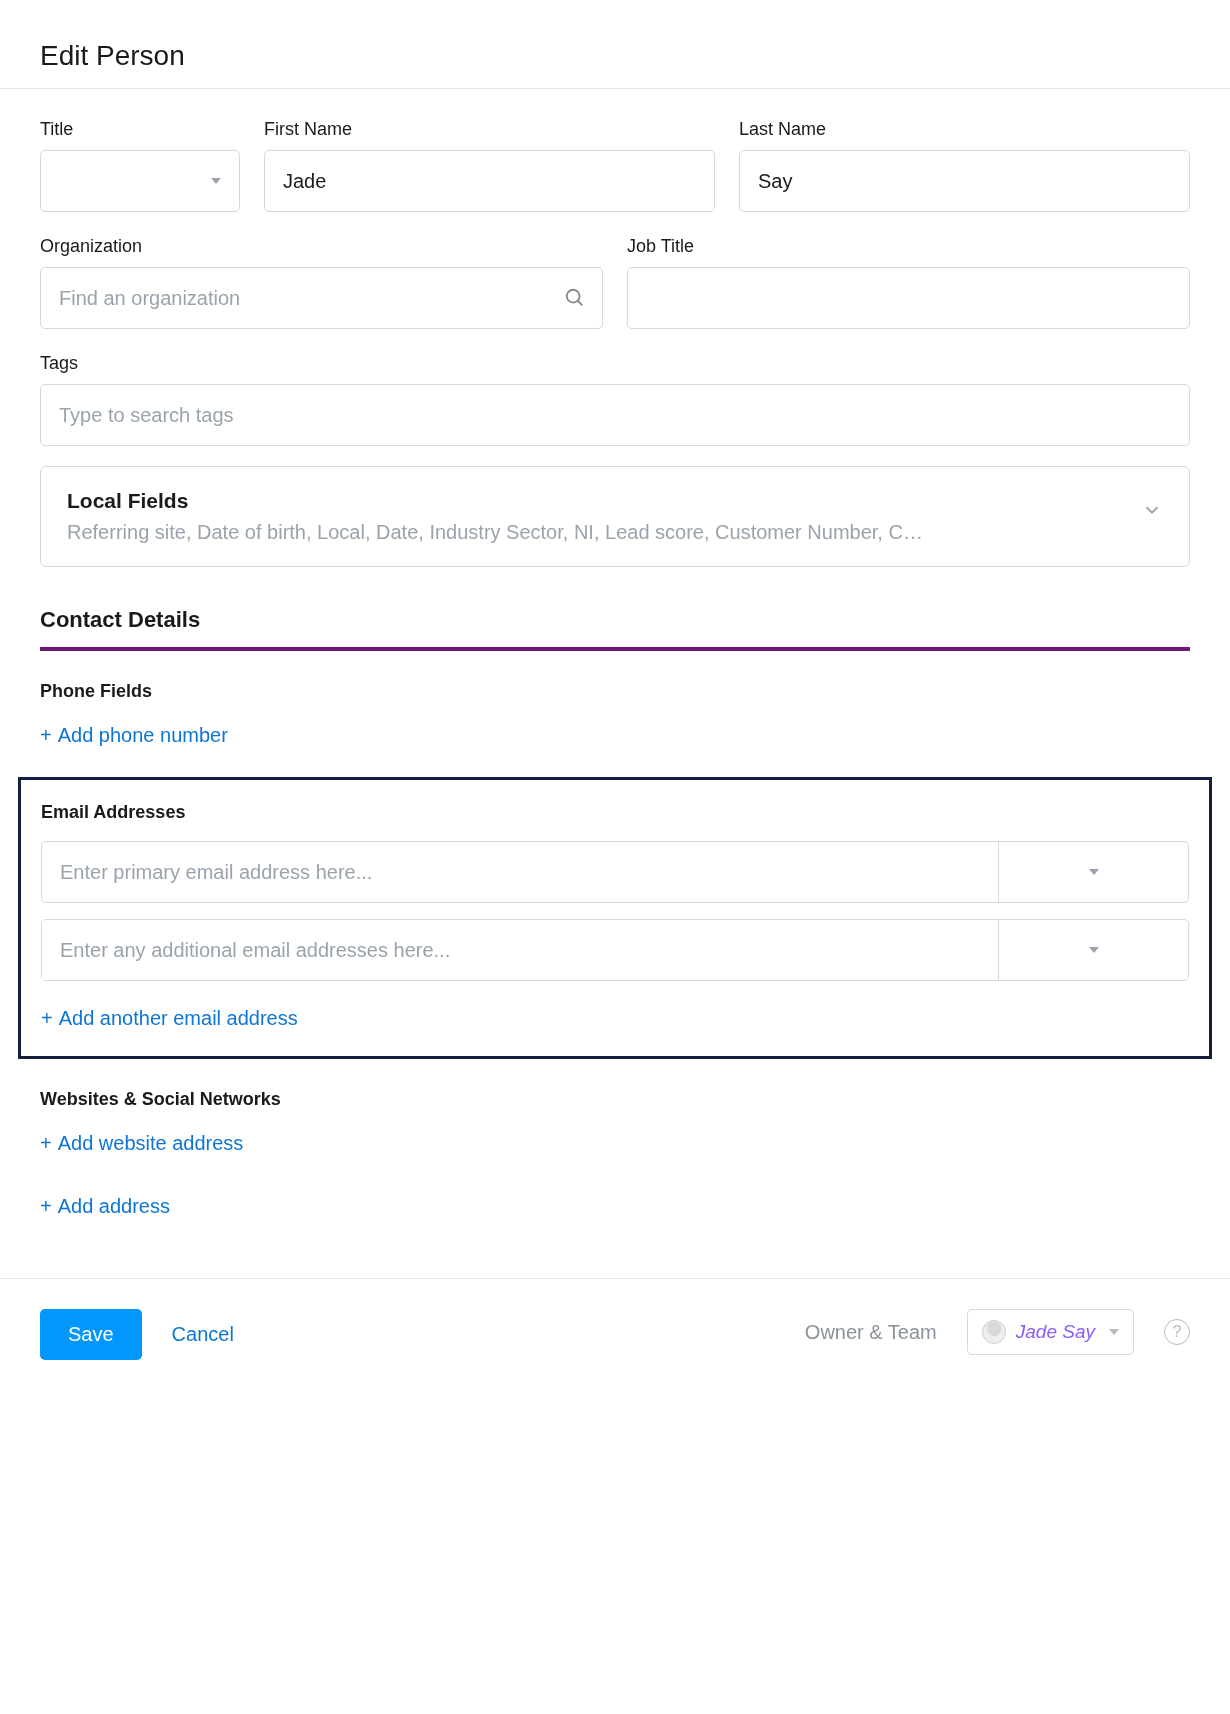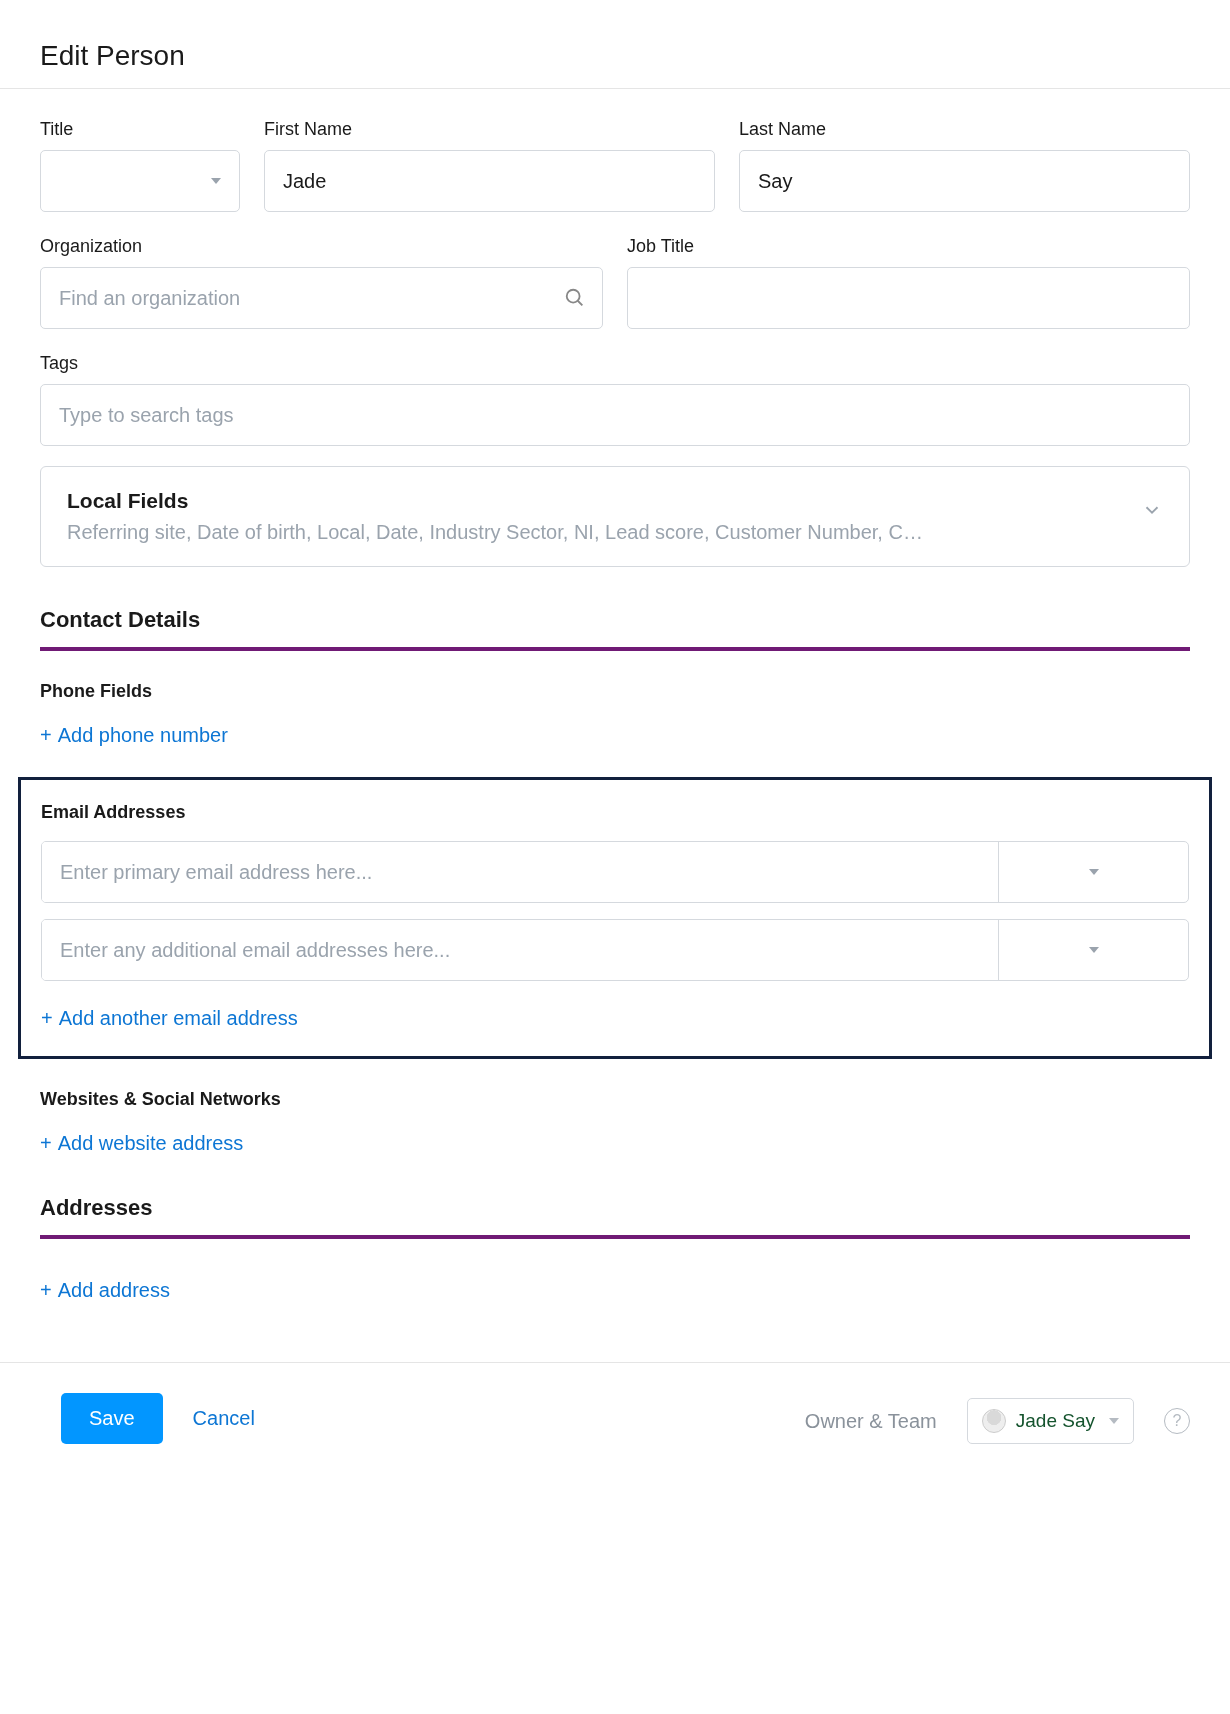--- a/index.html
+++ b/index.html
@@ -151,24 +151,23 @@
     }
     .highlight-box .add-link { margin-top: 10px; }
 
     .footer-sep {
       border: none;
       border-top: 1px solid #e5e5e5;
       margin-top: 50px;
     }
     .footer {
       display: flex;
-      align-items: flex-end;
+      align-items: flex-start;
       justify-content: space-between;
       padding: 30px 40px;
-      margin-left: 21px;
     }
     .footer-left, .footer-right { display: flex; align-items: center; gap: 30px; }
     .btn-save {
       background: #0296ff;
       color: #fff;
       border: none;
       border-radius: 5px;
       padding: 14px 28px;
       font-size: 20px;
       cursor: pointer;
@@ -189,21 +188,21 @@
       display: flex;
       align-items: center;
       gap: 10px;
       cursor: pointer;
     }
     .avatar {
       width: 24px; height: 24px; border-radius: 50%;
       background: radial-gradient(circle at 50% 35%, #d9d9d9 0 40%, #eee 41% 100%);
       border: 1px solid #ccc;
     }
-    .owner-name { font-size: 19px; color: #14532d; }
+    .owner-name { font-size: 19px; color: #8b5cf6; font-style: italic; }
     .owner-select .caret { border-top-color: #b5bbc2; margin-left: 4px;}
     .help-circle {
       width: 26px; height: 26px; border: 1.5px solid #b5bbc2; border-radius: 50%;
       display: inline-flex; align-items: center; justify-content: center;
       color: #b5bbc2; font-size: 16px; cursor: pointer;
     }
   </style>
 </head>
 <body>
 
@@ -293,21 +292,20 @@
       <span>Add another email address</span>
     </span>
   </div>
 
   <div class="subsection-label">Websites &amp; Social Networks</div>
   <span class="add-link">
     <span class="plus">+</span>
     <span>Add website address</span>
   </span>
 
-  <div class="section-title">Addresses</div>
   <div style="height: 40px;"></div>
   <span class="add-link">
     <span class="plus">+</span>
     <span>Add address</span>
   </span>
 
 </div>
 
 <hr class="footer-sep">
 

